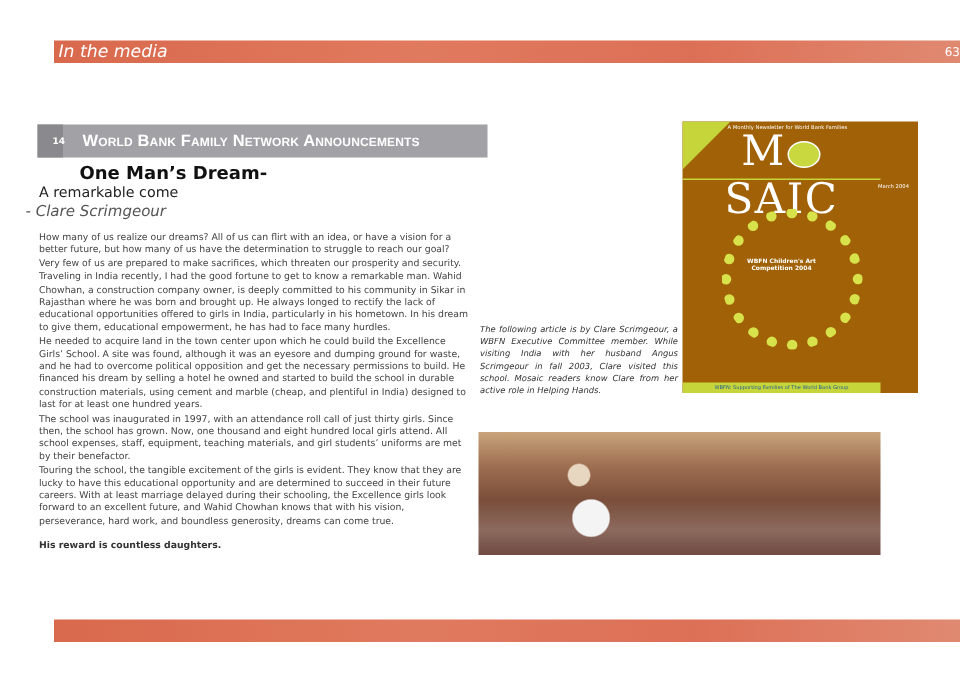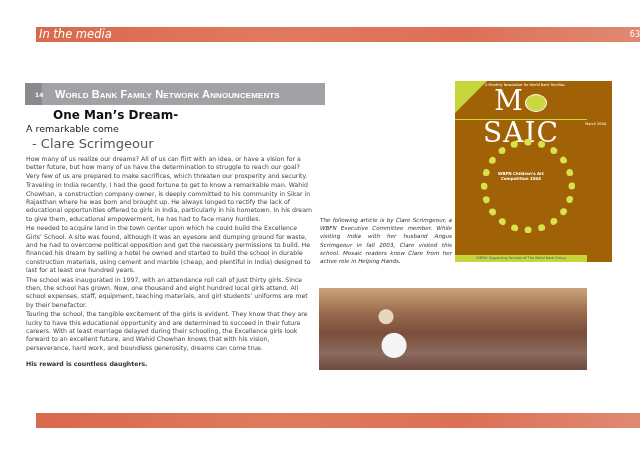--- a/index.html
+++ b/index.html
@@ -8,21 +8,21 @@
   .top-bar { top:27px; height:15px; }
   .bottom-bar { top:413px; height:15px; }
   .top-bar .sec { position:absolute; left:3px; top:0px; font-size:11.5px; font-style:italic; color:#fff; line-height:15px; font-family:"DejaVu Sans", sans-serif; }
   .top-bar .pg { position:absolute; right:6px; top:0; font-size:8px; color:#fff; line-height:15px; }
   .ann { position:absolute; left:25px; top:83px; width:300px; height:22px; background:#a2a2a6; }
   .ann .edge { position:absolute; left:0; top:0; width:17px; height:22px; background:#8a8a8e; }
   .ann .num { position:absolute; left:10px; top:8px; font-size:6px; color:#fff; font-weight:bold; }
   .ann .title { position:absolute; left:30px; top:4px; font-size:11px; color:#fff; font-weight:bold; font-variant:small-caps; letter-spacing:0.1px; line-height:14px; white-space:nowrap; font-family:"Liberation Sans", sans-serif; }
   .h1 { position:absolute; left:26px; top:108px; font-size:12px; font-weight:bold; color:#111;margin-left:27px; }
   .h2 { position:absolute; left:26px; top:123px; font-size:9.5px; color:#222; }
-  .byline { position:absolute; left:32px; top:136px; font-size:13px; color:#555; }
+  .byline { position:absolute; left:17px; top:136px; font-size:10px; font-style:italic; color:#555; }
   .body { position:absolute; left:26px; top:155px; width:288px; font-size:6.2px; line-height:8.3px; color:#444; }
   .body p { margin:0 0 1.5px 0; }
   .body p.closing { margin-top:8px; font-weight:bold; color:#333; }
   .caption { position:absolute; left:320px; top:216px; width:132px; font-size:5.6px; line-height:8.2px; font-style:italic; color:#333; text-align:justify; }
   .cover { position:absolute; left:455px; top:81px; width:132px; height:181px; background:#a16207; overflow:hidden;padding-left:25px; }
   .cover .corner { position:absolute; left:0; top:0; width:0; height:0; border-top:32px solid #c6d63a; border-right:32px solid transparent; }
   .cover .tagline { position:absolute; left:30px; top:2px; font-size:3.5px; color:#fff; }
   .cover .masthead { position:absolute; left:2px; top:4px; width:128px; text-align:center; font-family:"DejaVu Serif", serif; font-size:28px; color:#fff; letter-spacing:1px; line-height:32px; }
   .cover .globe { display:inline-block; width:20px; height:16px; border-radius:50%; background:#c9d83e; vertical-align:middle; margin:0 1px; border:1px solid #fff; }
   .cover .rule { position:absolute; left:0; top:38px; width:132px; height:1px; background:#c6d63a; }

